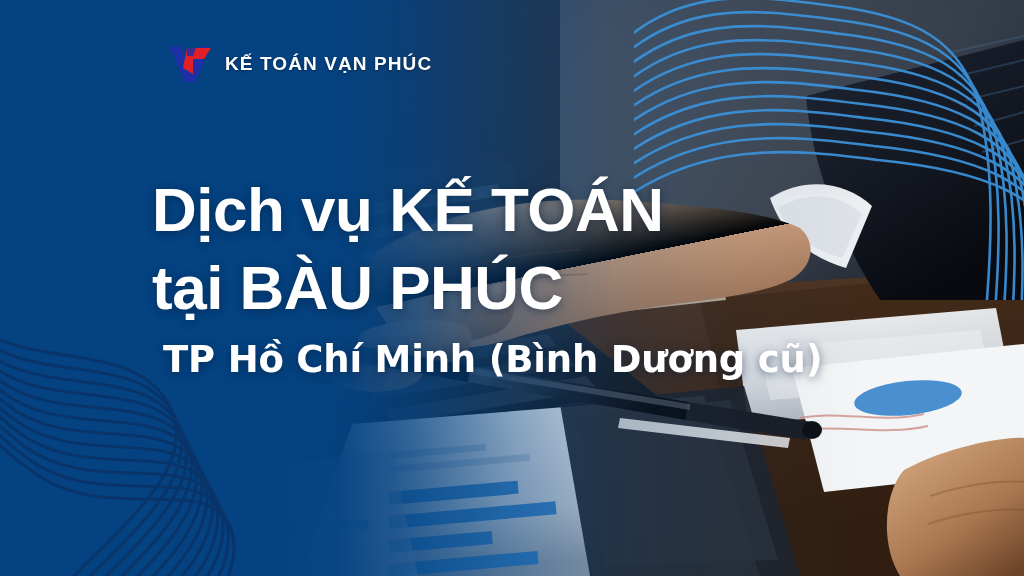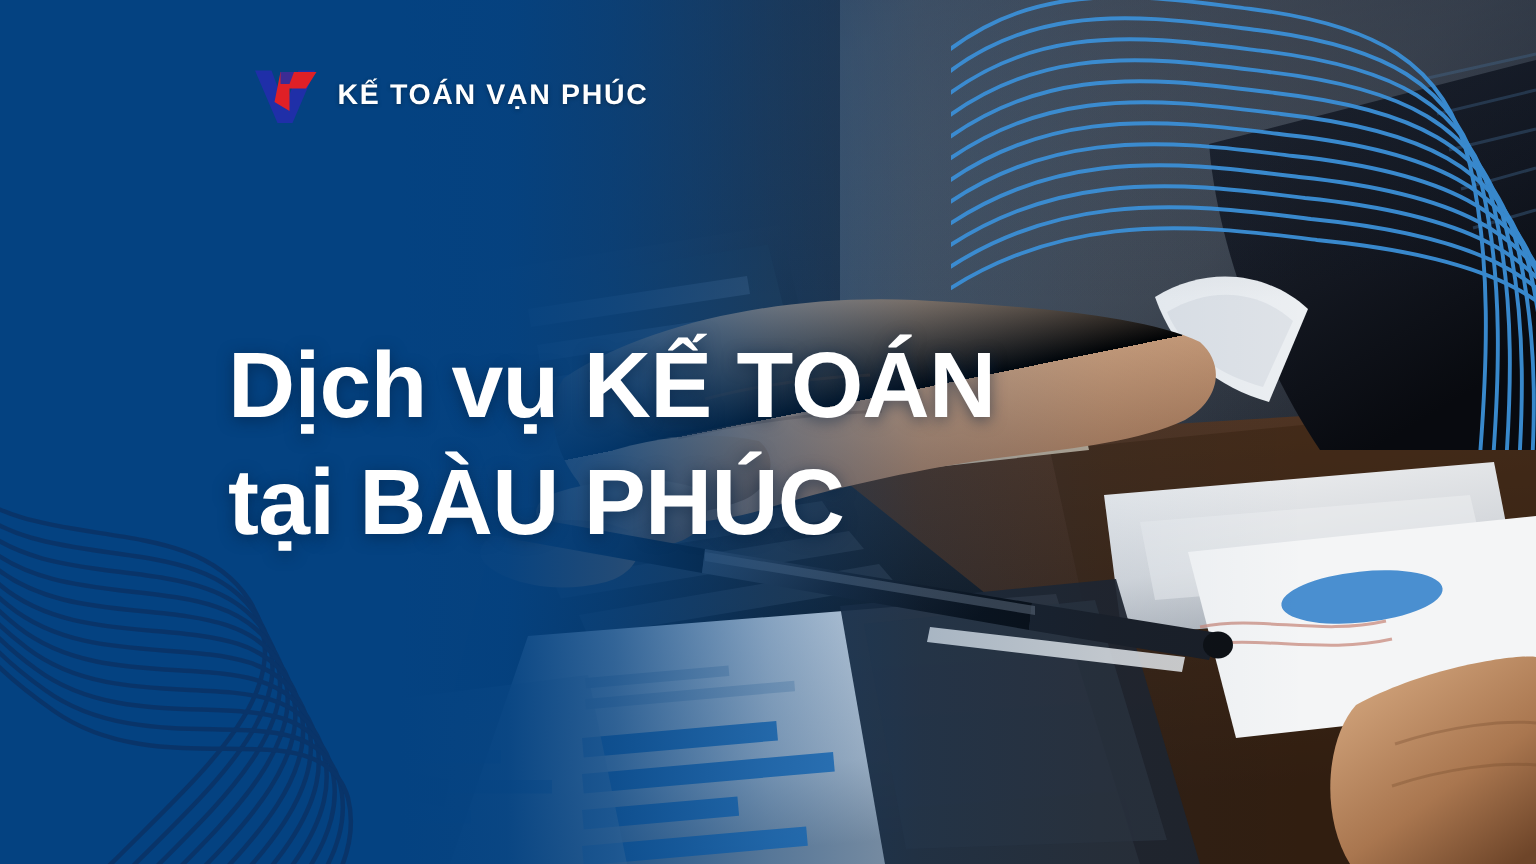--- a/index.html
+++ b/index.html
@@ -76,21 +76,20 @@
   
   .headline {
     position:absolute;
     left:152px; top:168px;
     z-index:6;
   }
   .hl-line {
     color:#ffffff;
     white-space:nowrap;
     text-shadow:0 2px 10px rgba(3,30,60,0.55);
-    margin-top:48px;
   }
   .hl-1, .hl-2 {
     font-family:"Liberation Sans", sans-serif;
     font-size:62px;
     font-weight:bold;
     line-height:84px;
     letter-spacing:-0.5px;
   }
   .hl-2 { margin-top:-6px; }
   .hl-3 {
@@ -327,15 +326,16 @@
       <path d="M2 3 L13 3 L22 27 L31 3 L42 3 L27 38 L17 38 Z" fill="#1f2fa8"></path>
       <path d="M19 4 L43 4 L36 15 L25 15 L25 30 L15 24 Z" fill="#e02026"></path>
       <path d="M19 4 L28 4 L25 12 L19 12 Z" fill="#1f2fa8" opacity="0.85"></path>
     </svg>
     <span class="logo-text">KẾ TOÁN VẠN PHÚC</span>
   </div>
 
   <div class="headline">
     <div class="hl-line hl-1">Dịch vụ KẾ TOÁN</div>
     <div class="hl-line hl-2">tại BÀU PHÚC</div>
+    <div class="hl-line hl-3">TP Hồ Chí Minh (Bình Dương cũ)</div>
   </div>
 
 </div>
 
 </body></html>

